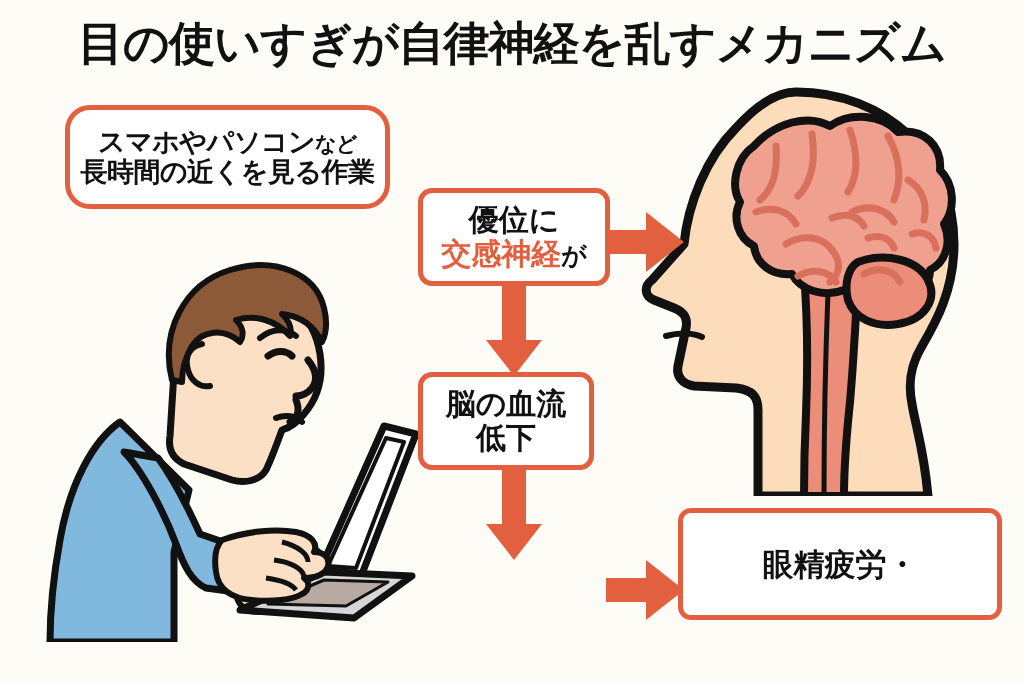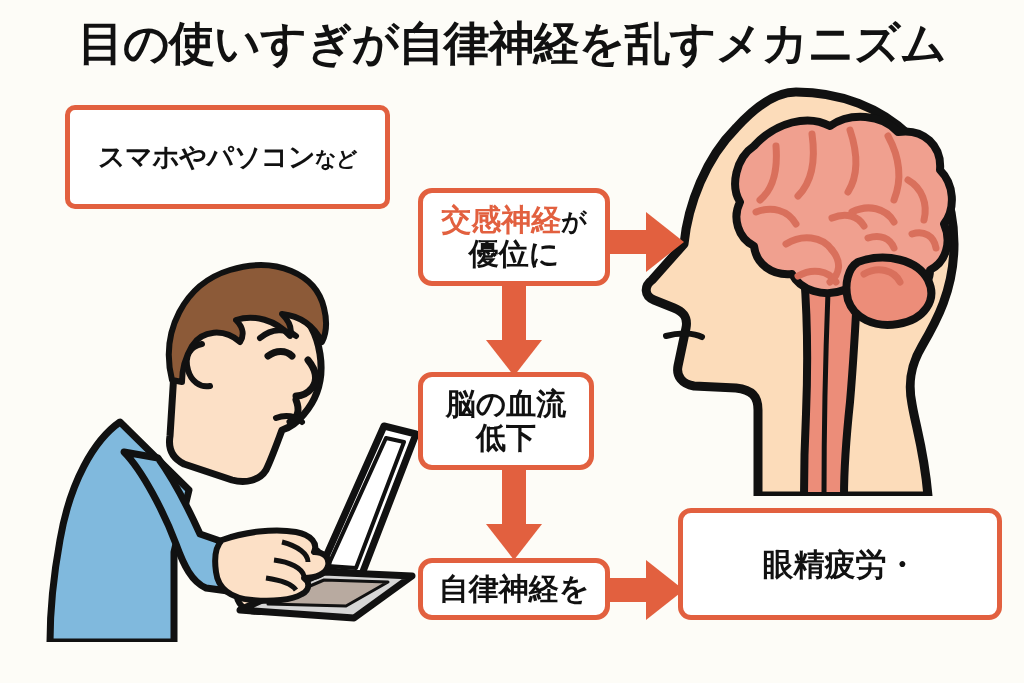--- a/index.html
+++ b/index.html
@@ -36,21 +36,21 @@
     flex-direction:column;
     align-items:center;
     justify-content:center;
     text-align:center;
     color:#111111;
     font-weight:bold;
     z-index:6;
   }
   .rbox .ln{white-space:nowrap;line-height:1.12;}
 
-  #box-source{left:65px;top:105px;width:325px;height:104px;font-size:27px;border-radius:10px;}
+  #box-source{left:65px;top:105px;width:325px;height:104px;font-size:27px;border-radius:25px;}
   #box-source .ln{letter-spacing:-0.5px;}
   #box-source .small{font-size:21px;}
 
   #box-sympathetic{left:418px;top:188px;width:192px;height:98px;font-size:30px;}
   #box-sympathetic .hl{color:#e2603f;}
   #box-sympathetic .sfx{color:#111111;font-size:25px;}
 
   #box-bloodflow{left:418px;top:372px;width:176px;height:98px;font-size:30px;}
 
   #box-autonomic{left:418px;top:558px;width:192px;height:62px;font-size:30px;}
@@ -217,33 +217,31 @@
       <div class="a-head"></div>
   </div>
 
   <div class="arrow rt" id="arrow-right-2">
     <div class="a-shaft"></div>
       <div class="a-head"></div>
   </div>
 
   <div class="rbox" id="box-source">
     <div class="ln"><span>スマホやパソコン</span><span class="small">など</span></div>
+    <div class="ln">長時間の近くを見る作業</div>
   </div>
 
   <div class="rbox" id="box-sympathetic">
+    <div class="ln">優位に</div>
     <div class="ln"><span class="hl">交感神経</span><span class="sfx">が</span></div>
-    <div class="ln">優位に</div>
   </div>
 
   <div class="rbox" id="box-bloodflow">
     <div class="ln">脳の血流</div>
     <div class="ln">低下</div>
   </div>
 
-  <div class="rbox" id="box-autonomic">
-    <div class="ln">自律神経を</div>
-  </div>
 
   <div class="rbox" id="box-result">
     <div class="ln">眼精疲労・</div>
   </div>
 
 </div>
 
 </body></html>

